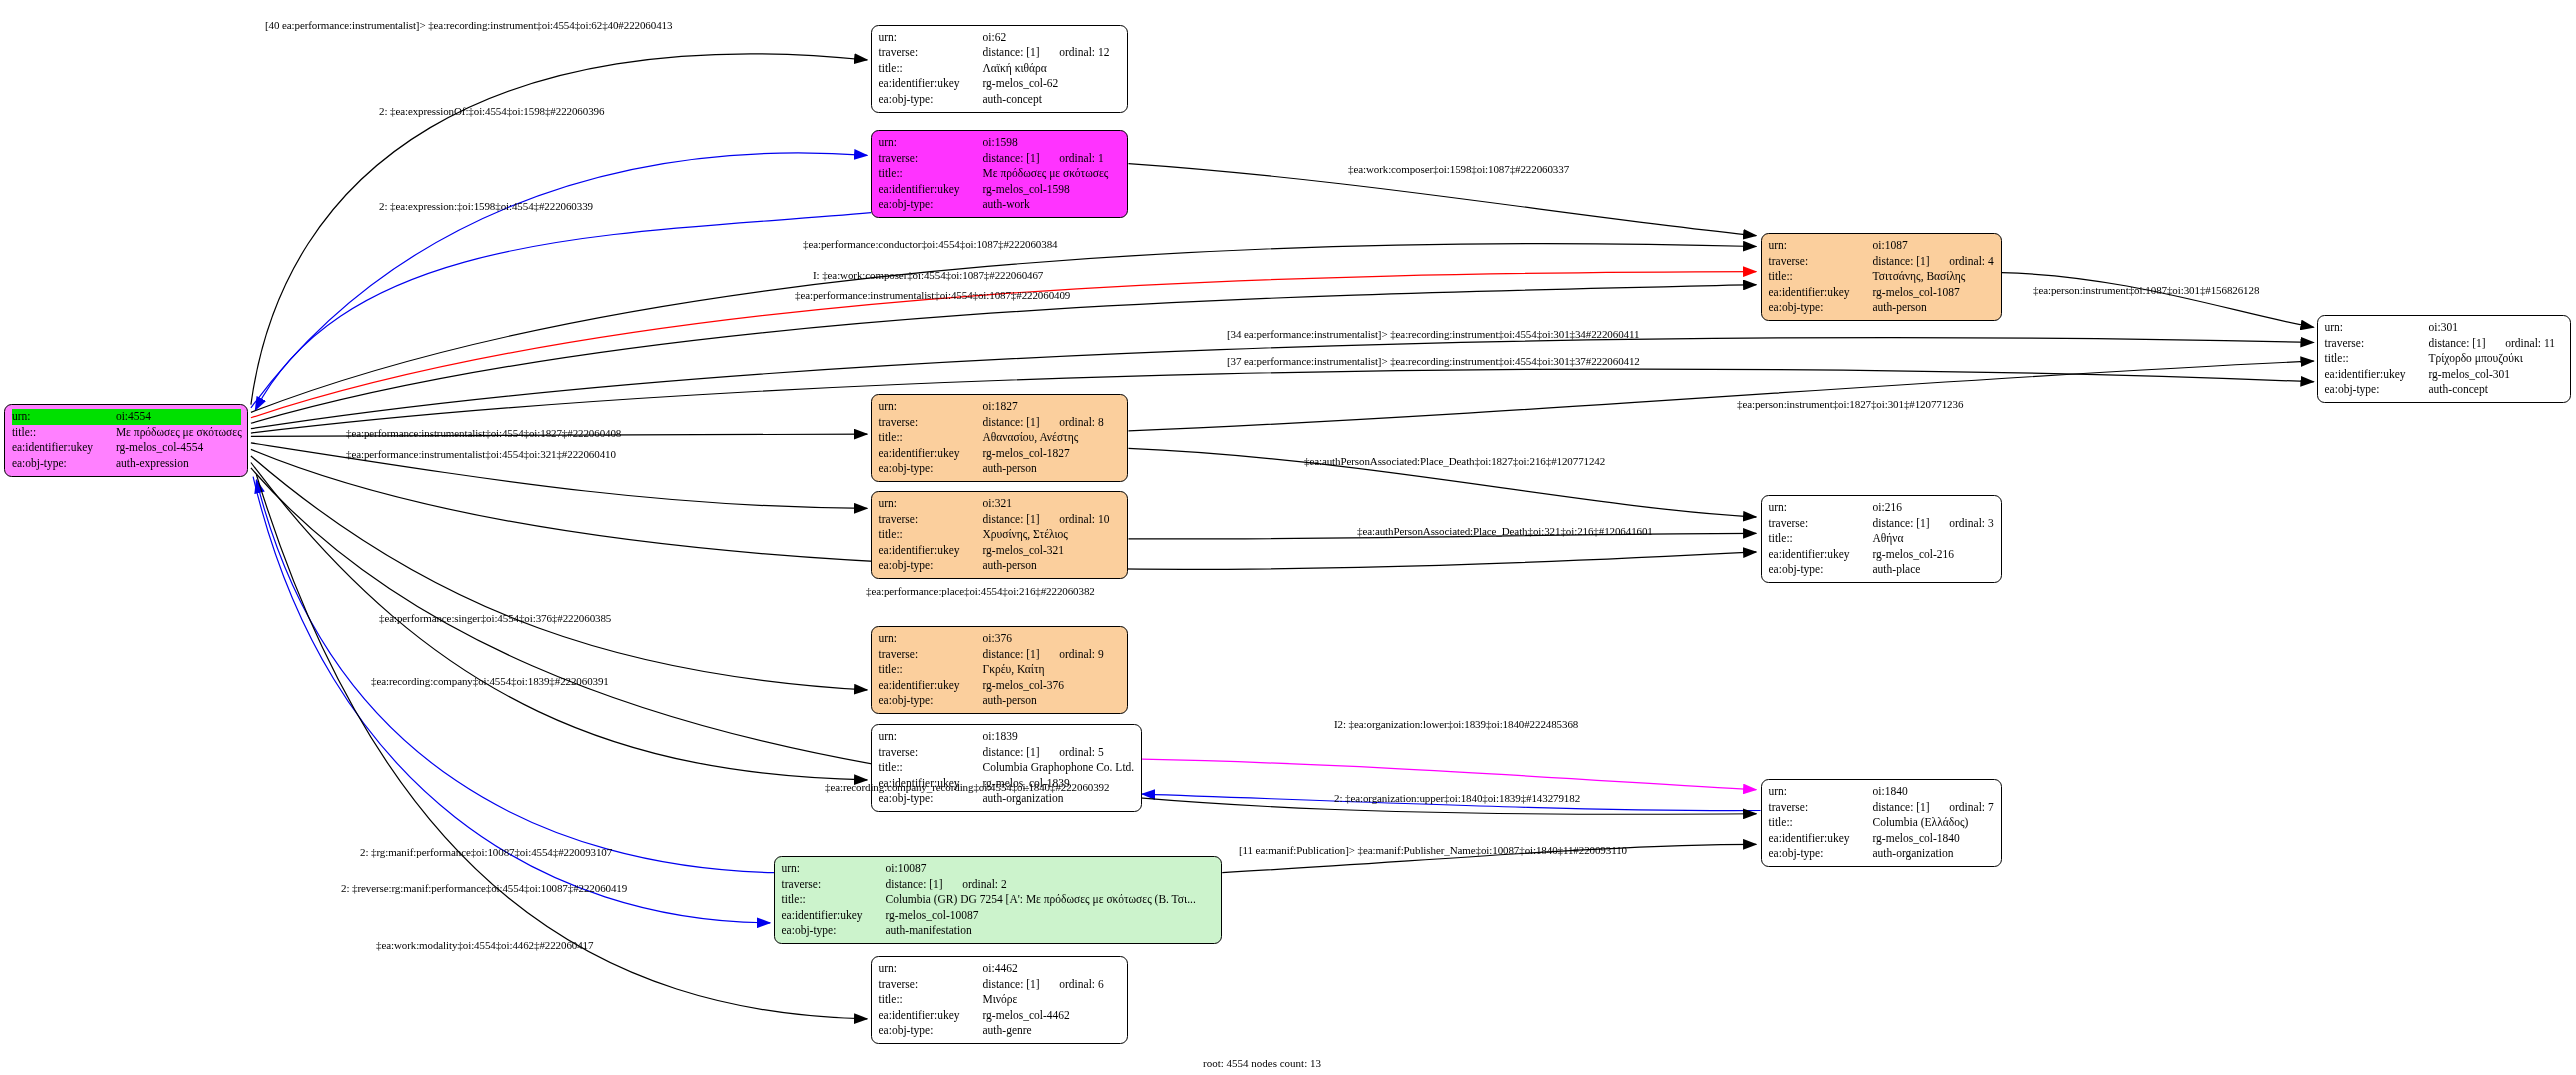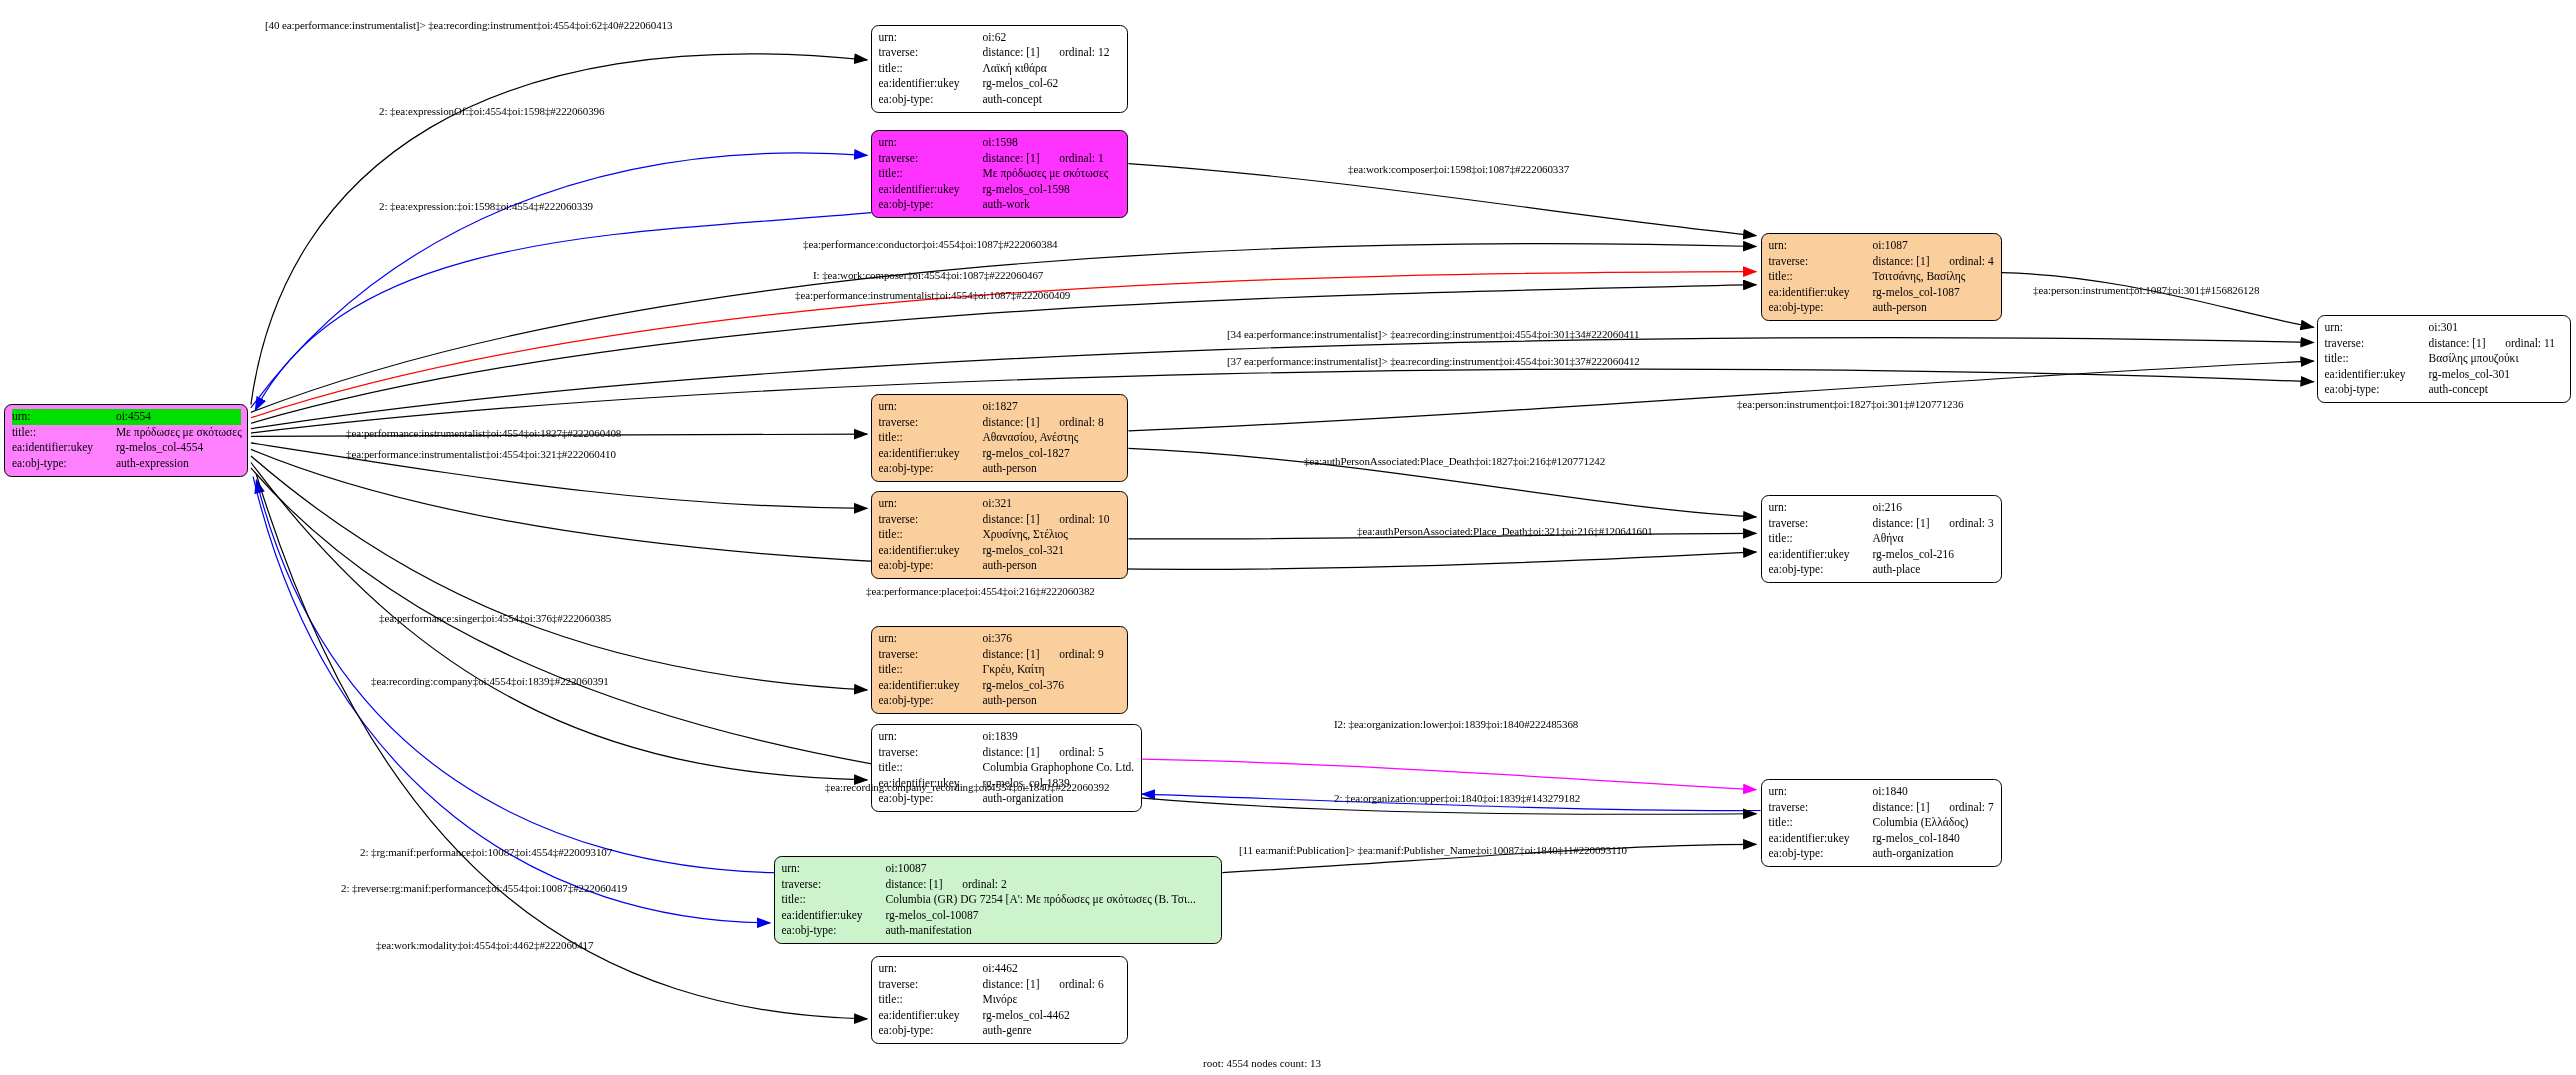--- a/index.html
+++ b/index.html
@@ -254,21 +254,21 @@
     <div class="row">
         <span class="k">urn:</span>
         <span class="v">oi:301</span>
       </div>
     <div class="row">
         <span class="k">traverse:</span>
         <span class="v"><span>distance: [1]</span><span class="ord">ordinal: 11</span></span>
       </div>
     <div class="row">
         <span class="k">title::</span>
-        <span class="v">Βασίλης μπουζούκι</span>
+        <span class="v">Τρίχορδο μπουζούκι</span>
       </div>
     <div class="row">
         <span class="k">ea:identifier:ukey</span>
         <span class="v">rg-melos_col-301</span>
       </div>
     <div class="row">
         <span class="k">ea:obj-type:</span>
         <span class="v">auth-concept</span>
       </div>
   </div>

